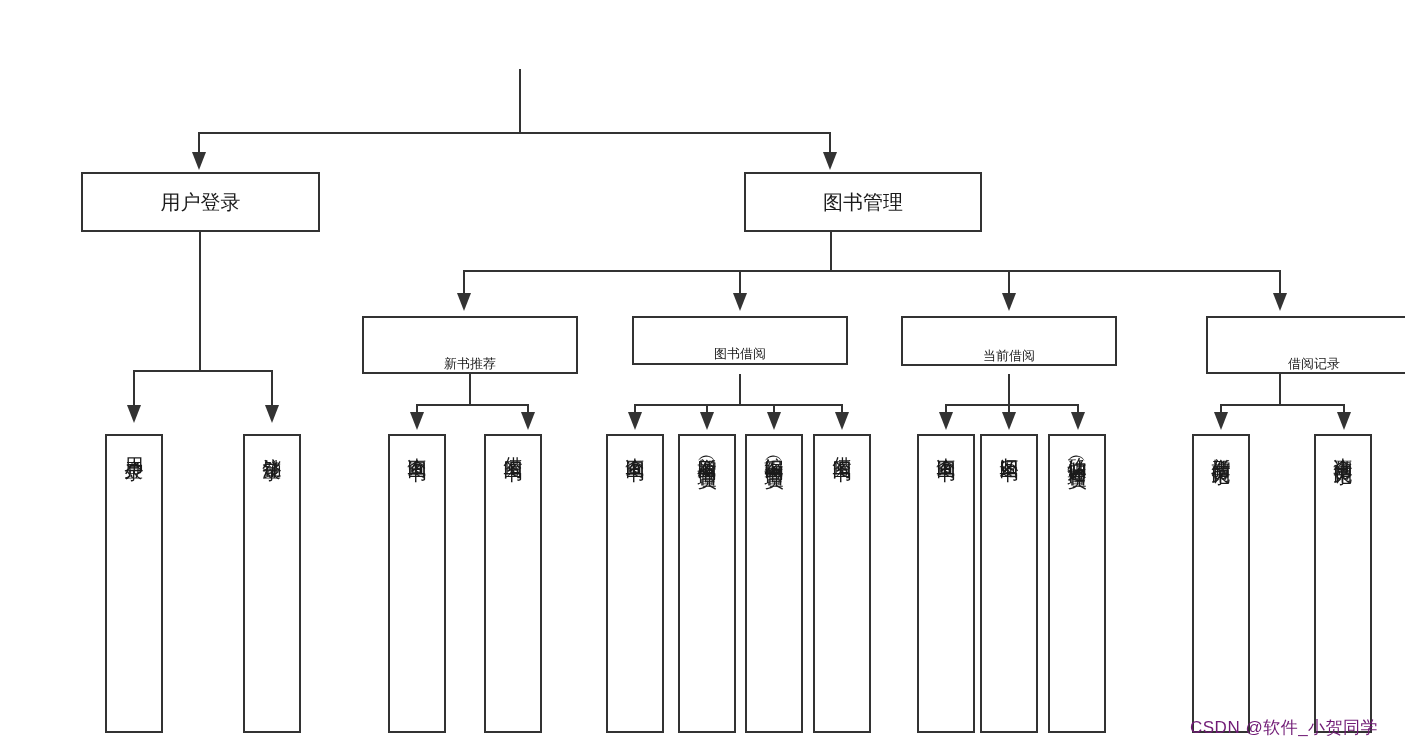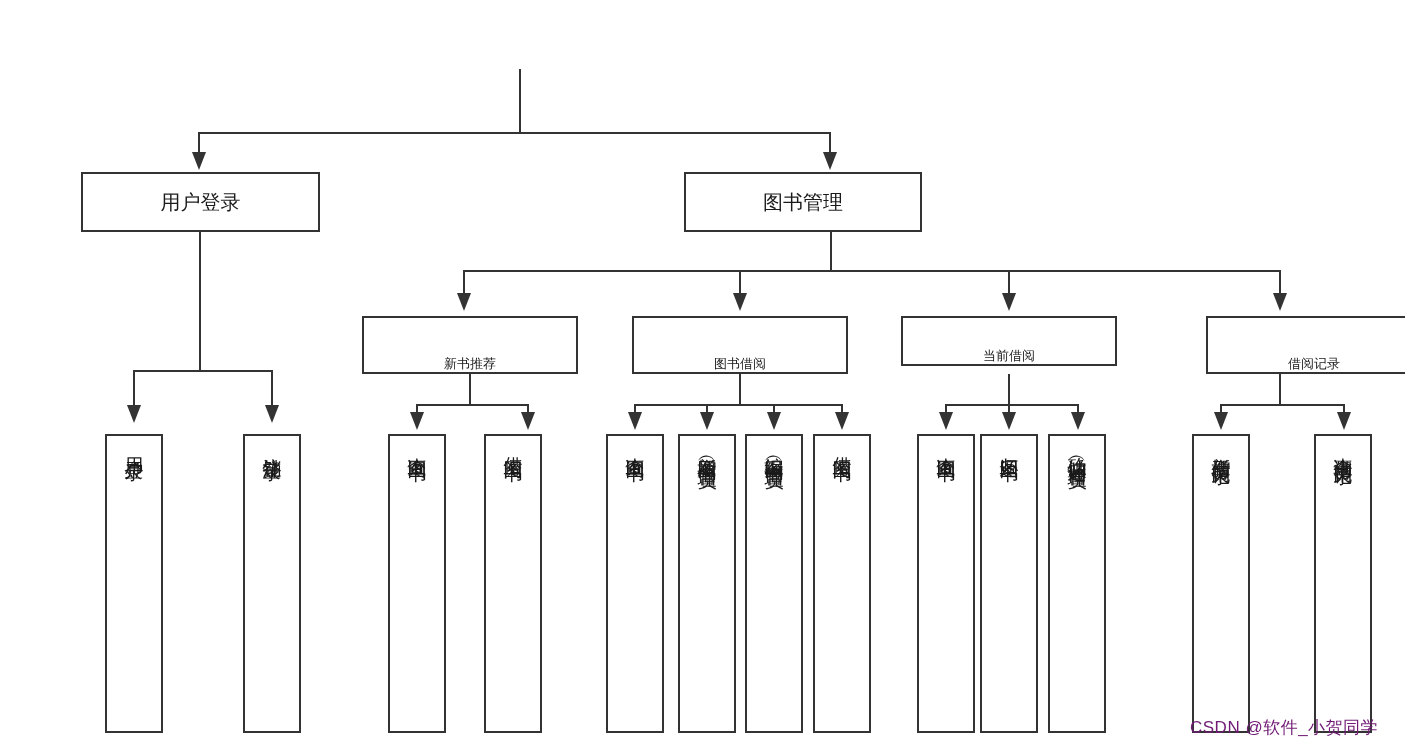--- a/index.html
+++ b/index.html
@@ -86,21 +86,21 @@
 
   <div class="seg v" style="left:198px; top:132px; height:22px;"></div>
   <div class="arrow" style="left:192px; top:152px;"></div>
   <div class="seg v" style="left:829px; top:132px; height:22px;"></div>
   <div class="arrow" style="left:823px; top:152px;"></div>
 
   <div class="node level2" style="left:81px; top:172px; width:239px; height:60px;">
     <span>用户登录</span>
   </div>
 
-  <div class="node level2" style="left:684px; top:172px; width:238px; height:60px;">
+  <div class="node level2" style="left:744px; top:172px; width:238px; height:60px;">
     <span>图书管理</span>
   </div>
 
   <div class="seg v" style="left:199px; top:232px; height:140px;"></div>
   <div class="seg h" style="left:133px; top:370px; width:139px;"></div>
   <div class="seg v" style="left:133px; top:370px; height:37px;"></div>
   <div class="arrow" style="left:127px; top:405px;"></div>
   <div class="seg v" style="left:271px; top:370px; height:37px;"></div>
   <div class="arrow" style="left:265px; top:405px;"></div>
 
@@ -118,21 +118,21 @@
   <div class="seg v" style="left:739px; top:270px; height:25px;"></div>
   <div class="arrow" style="left:733px; top:293px;"></div>
   <div class="seg v" style="left:1008px; top:270px; height:25px;"></div>
   <div class="arrow" style="left:1002px; top:293px;"></div>
   <div class="seg v" style="left:1279px; top:270px; height:25px;"></div>
   <div class="arrow" style="left:1273px; top:293px;"></div>
 
   <div class="node level3" style="left:362px; top:316px; width:216px; height:58px;">
     <span>新书推荐</span>
   </div>
-  <div class="node level3" style="left:632px; top:316px; width:216px; height:58px;">
+  <div class="node level3" style="left:632px; top:316px; width:216px; height:49px;font-family:Liberation Mono, monospace;">
     <span>图书借阅</span>
   </div>
   <div class="node level3" style="left:901px; top:316px; width:216px; height:50px;">
     <span>当前借阅</span>
   </div>
   <div class="node level3" style="left:1172px; top:316px; width:216px; height:58px;margin-left:34px;">
     <span>借阅记录</span>
   </div>
 
   <div class="seg v" style="left:469px; top:374px; height:32px;"></div>

